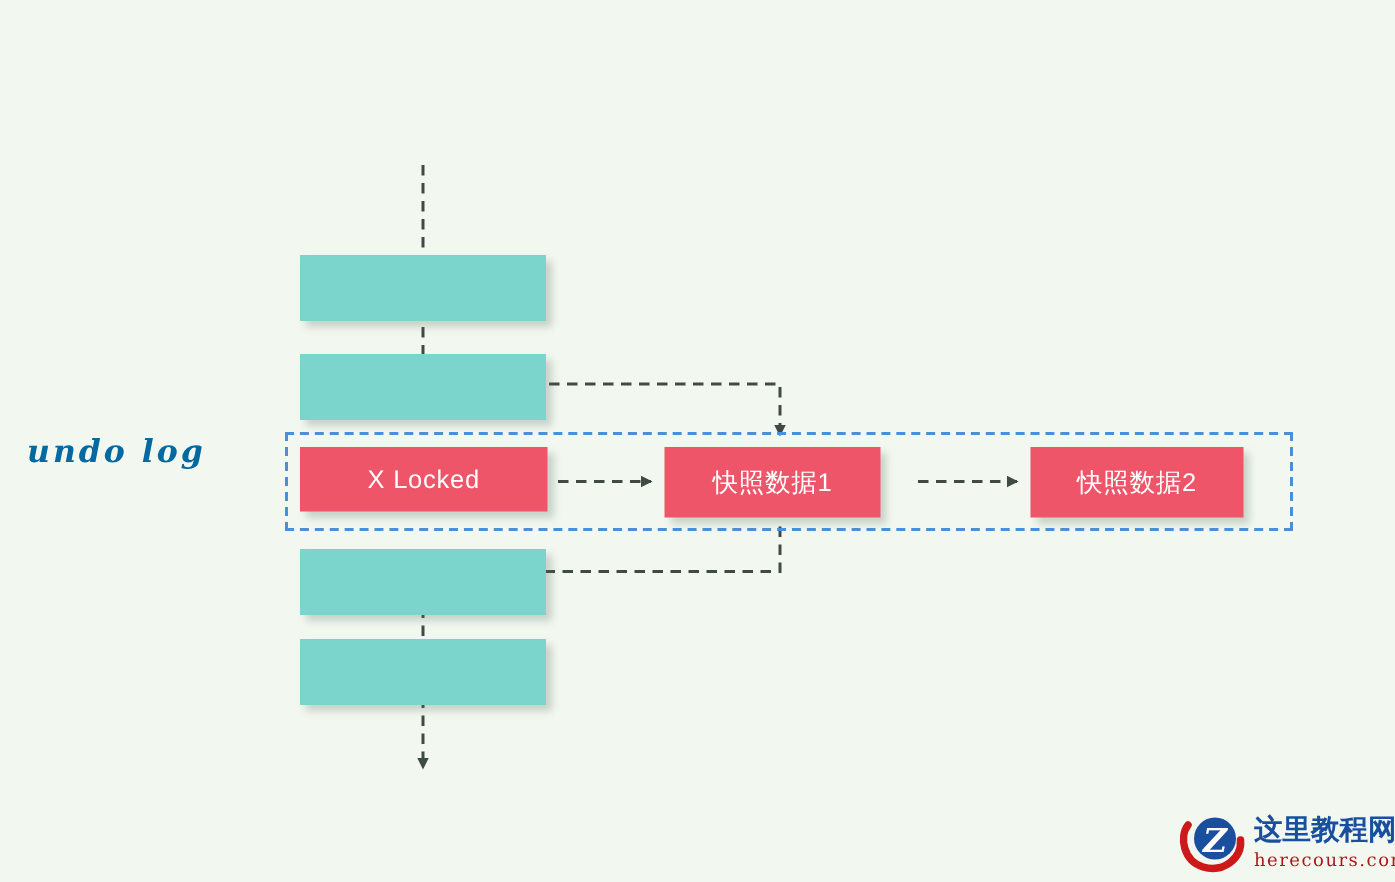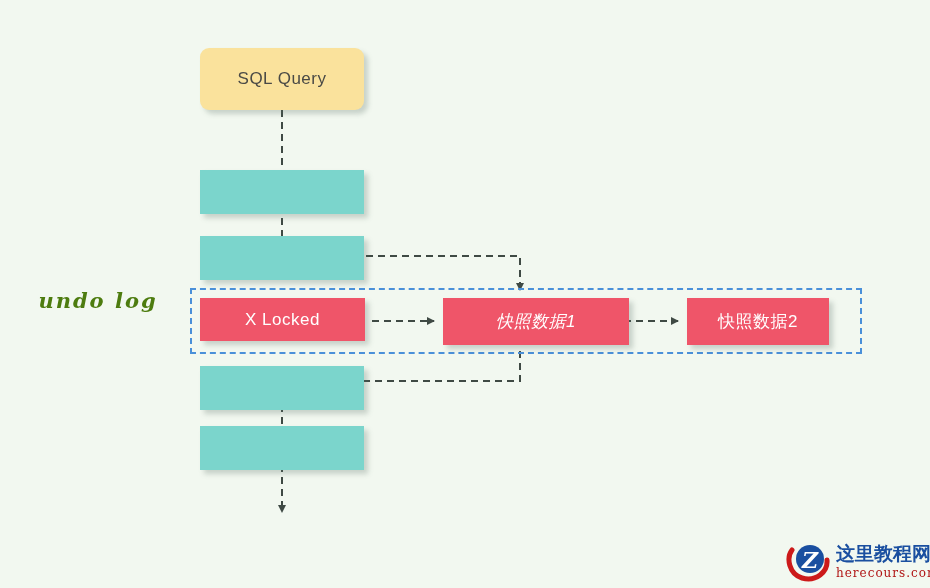--- a/index.html
+++ b/index.html
@@ -45,22 +45,22 @@
   .region {
     position: absolute;
     box-sizing: border-box;
     border: 2px dashed #4a90d9;
     background: transparent;
   }
 
   
   .side-label {
     position: absolute;
-    text-align: center;
-    color: #4d7c0f;
+    text-align: left;
+    color: #0369a1;
   }
   .side-label .line1 {
     font-family: "DejaVu Serif", "Liberation Serif", serif;
     font-style: italic;
     font-weight: bold;
     font-size: 21px;
     letter-spacing: 2px;
     white-space: nowrap;
   }
   .side-label .line2 {
@@ -130,23 +130,20 @@
 
     <path d="M 372 321 L 434 321" fill="none" stroke="#3f4a44" stroke-width="2" stroke-dasharray="7 5" marker-end="url(#arrowhead)"></path>
 
     <path d="M 612 321 L 678 321" fill="none" stroke="#3f4a44" stroke-width="2" stroke-dasharray="7 5" marker-end="url(#arrowhead)"></path>
 
     <path d="M 520 351 L 520 381 L 282 381" fill="none" stroke="#3f4a44" stroke-width="2" stroke-dasharray="7 5"></path>
 
     <path d="M 282 381 L 282 512" fill="none" stroke="#3f4a44" stroke-width="2" stroke-dasharray="7 5" marker-end="url(#arrowhead)"></path>
   </svg>
 
-  <div class="node node-yellow" style="left:200px; top:48px; width:164px; height:62px;">
-    <span>SQL Query</span>
-  </div>
 
   <div class="node node-teal" style="left:200px; top:170px; width:164px; height:44px;">
     <span></span>
   </div>
 
   <div class="node node-teal" style="left:200px; top:236px; width:164px; height:44px;">
     <span></span>
   </div>
 
   <div class="node node-teal" style="left:200px; top:366px; width:164px; height:44px;">
@@ -160,21 +157,21 @@
   <div class="region" style="left:190px; top:288px; width:672px; height:66px;"></div>
 
   <div class="side-label" style="left:18px; top:288px; width:160px;">
     <div class="line1">undo log</div>
   </div>
 
   <div class="node node-red" style="left:200px; top:298px; width:165px; height:43px;text-align:right;">
     <span>X Locked</span>
   </div>
 
-  <div class="node node-red" style="left:443px; top:298px; width:186px; height:47px;font-style:italic;">
+  <div class="node node-red" style="left:443px; top:298px; width:144px; height:47px;">
     <span>快照数据1</span>
   </div>
 
   <div class="node node-red" style="left:687px; top:298px; width:142px; height:47px;">
     <span>快照数据2</span>
   </div>
 
   <div class="logo" style="left:786px; top:538px;">
     <div class="logo-mark">
       <svg width="46" height="46" viewBox="0 0 46 46" xmlns="http://www.w3.org/2000/svg">

